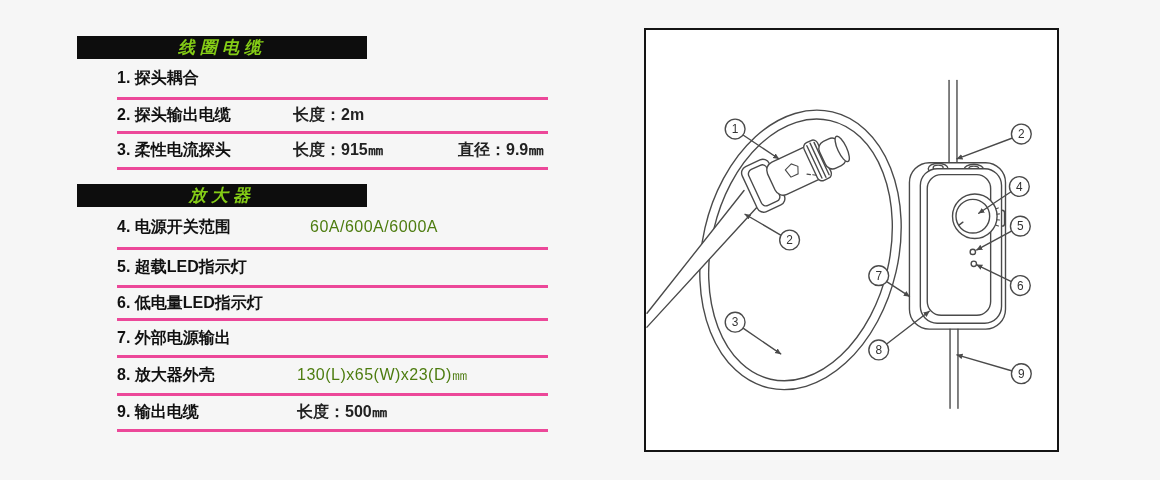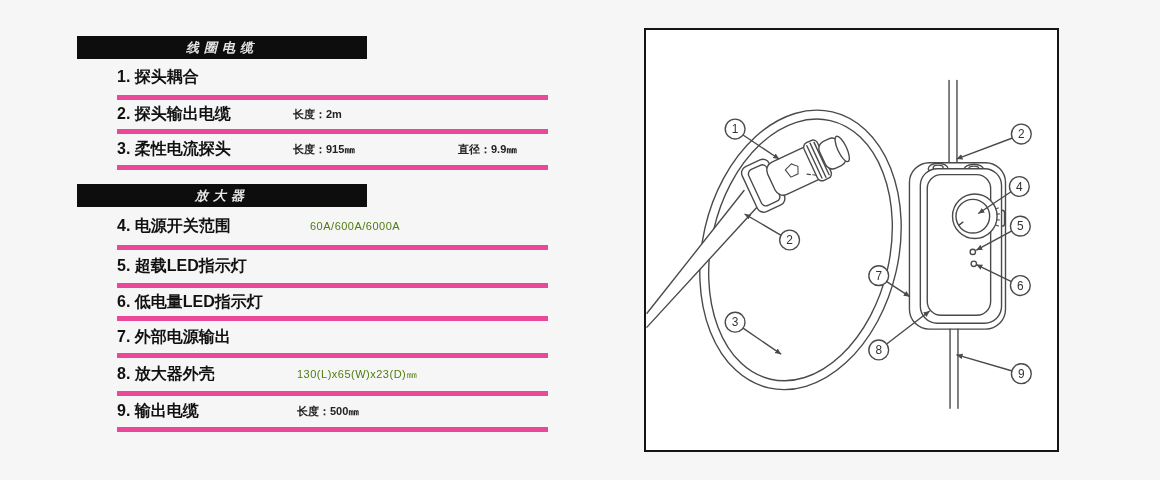--- a/index.html
+++ b/index.html
@@ -12,32 +12,32 @@
     overflow:hidden;
   }
 
   
   .spec { position:absolute; left:77px; top:36px; width:471px; }
   .bar {
     width:290px; height:23px; background:#0d0d0d;
     display:flex; align-items:center; justify-content:center;
   }
   .bar span {
-    color:#e5e5e5; font-weight:bold; font-style:italic;
-    font-size:13px; letter-spacing:5px; line-height:1;
+    color:#84cc16; font-weight:bold; font-style:italic;
+    font-size:17px; letter-spacing:5px; line-height:1;
   }
   .rows { margin-left:40px; width:431px; }
   .row {
     display:flex; align-items:center;
-    border-bottom:5px solid #ec4899;
+    border-bottom:3px solid #ec4899;
   }
   .h41{height:41px}.h34{height:34px}.h36{height:36px}.h43{height:43px}
   .h38{height:38px}.h33{height:33px}.h37{height:37px}
   .lbl { width:176px; font-size:16px; font-weight:bold; color:#111; white-space:nowrap; }
-  .val { font-size:11px; font-weight:600; color:#222; white-space:nowrap; }
+  .val { font-size:16px; font-weight:600; color:#222; white-space:nowrap; }
   .v1 { width:165px; }
   .light { font-weight:400; color:#4d7c0f; letter-spacing:0.5px; }
   .pad17 { padding-left:17px; }
   .pad4 { padding-left:4px; }
   .sec2 { margin-top:14px; }
 
   
   .diagram-box {
     position:absolute; left:644px; top:28px; width:415px; height:424px;
     background:#fff; border:2px solid #141414;

